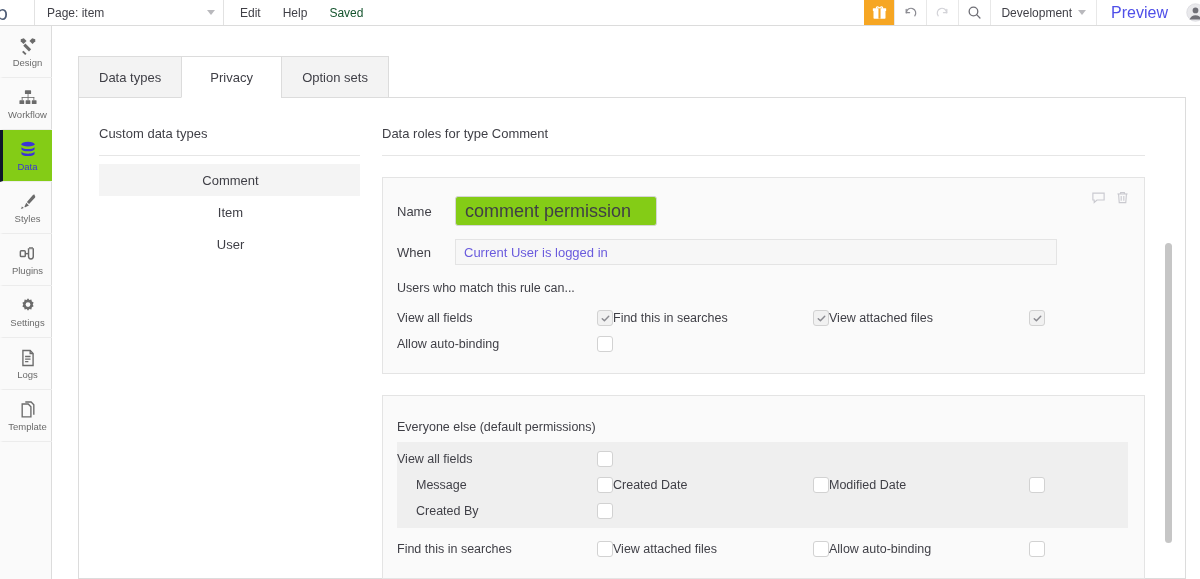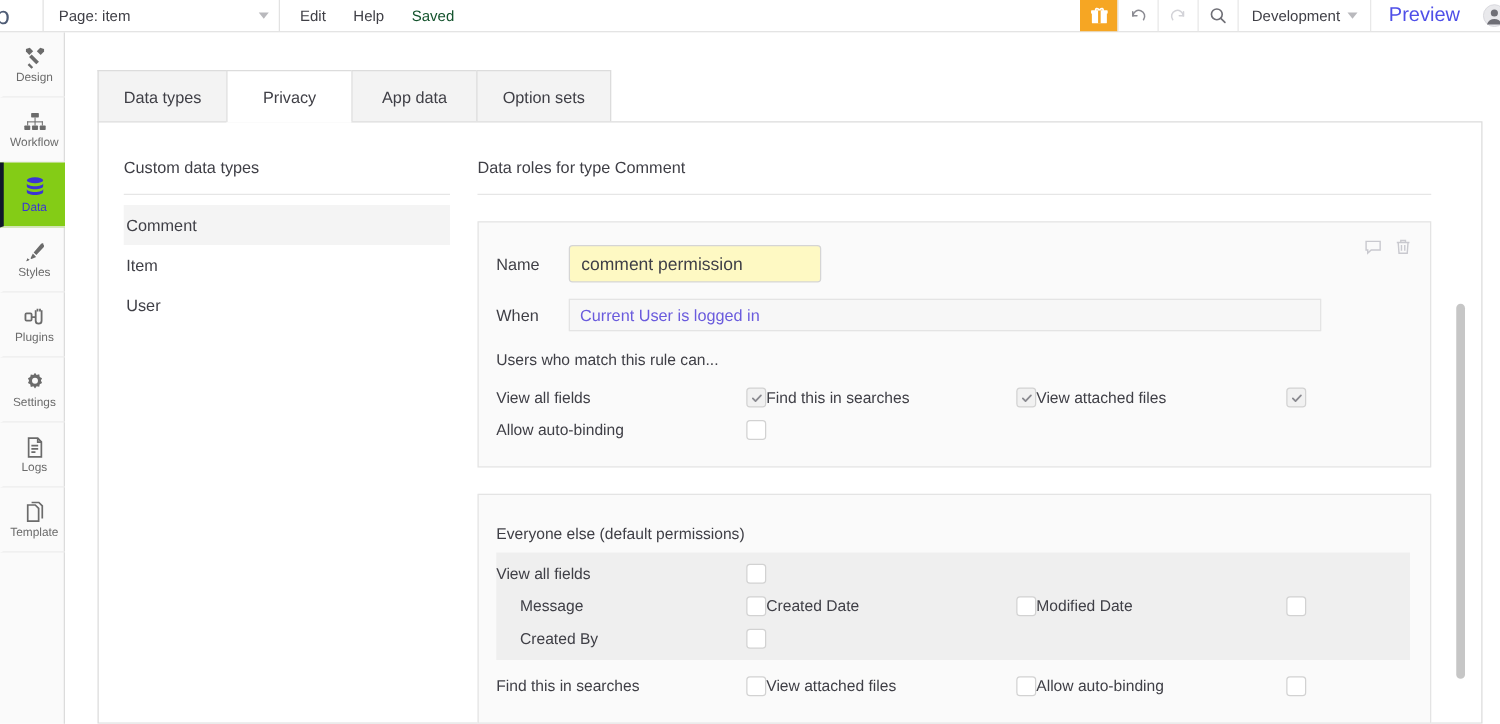--- a/index.html
+++ b/index.html
@@ -136,20 +136,21 @@
     font-size: 13px; color: #3f3f46;
     padding-bottom: 14px;
     border-bottom: 1px solid #e6e6e6;
   }
   .dt-list { margin-top: 8px; }
   .dt-item {
     height: 32px; display: flex; align-items: center;
     padding: 0 0 0 2px;
     font-size: 13px; color: #3f3f46;
     cursor: pointer;
+    justify-content: center;
   }
   .dt-item.selected { background: #f4f4f4; }
 
   
   .roles-col {
     position: absolute; top: 0; left: 303px;
     width: 805px; height: 100%;
     padding: 28px 24px 0 0;
   }
   .roles-head {
@@ -174,22 +175,22 @@
   }
   .card-icons span { cursor: pointer; display: block; }
 
   .field-row { display: flex; align-items: center; margin-bottom: 13px; }
   .field-label {
     width: 58px; font-size: 13px; color: #3f3f46; flex: none;
   }
   .name-input {
     width: 202px; height: 30px;
     border: 1px solid #d5d5d5; border-radius: 3px;
-    background: #fef9c3;
-    font-size: 14px; color: #3f3f46;
+    background: #84cc16;
+    font-size: 18px; color: #3f3f46;
     padding: 0 9px;
     font-family: "Liberation Sans", sans-serif;
   }
   .when-input {
     width: 602px; height: 26px;
     border: 1px solid #e4e4e4;
     background: #f7f7f7;
     font-size: 13px; color: #6a5bdd;
     display: flex; align-items: center;
     padding: 0 8px;
@@ -398,23 +399,20 @@
 </div>
 
 <div class="content">
 
   <div class="tabs">
     <div class="tab">
       <span>Data types</span>
     </div>
     <div class="tab active">
       <span>Privacy</span>
-    </div>
-    <div class="tab">
-      <span>App data</span>
     </div>
     <div class="tab">
       <span>Option sets</span>
     </div>
   </div>
 
   <div class="panel">
 
     <div class="dt-col">
       <div class="col-heading">Custom data types</div>

